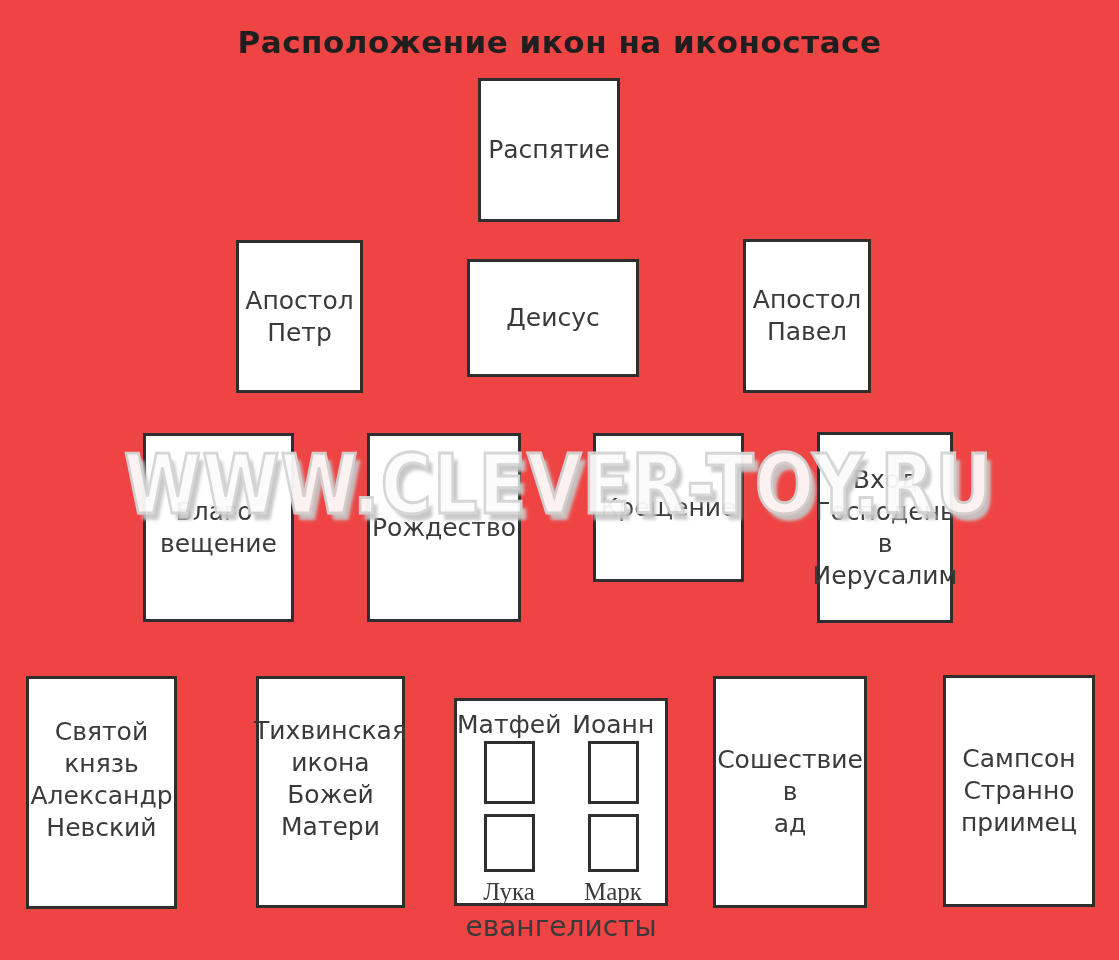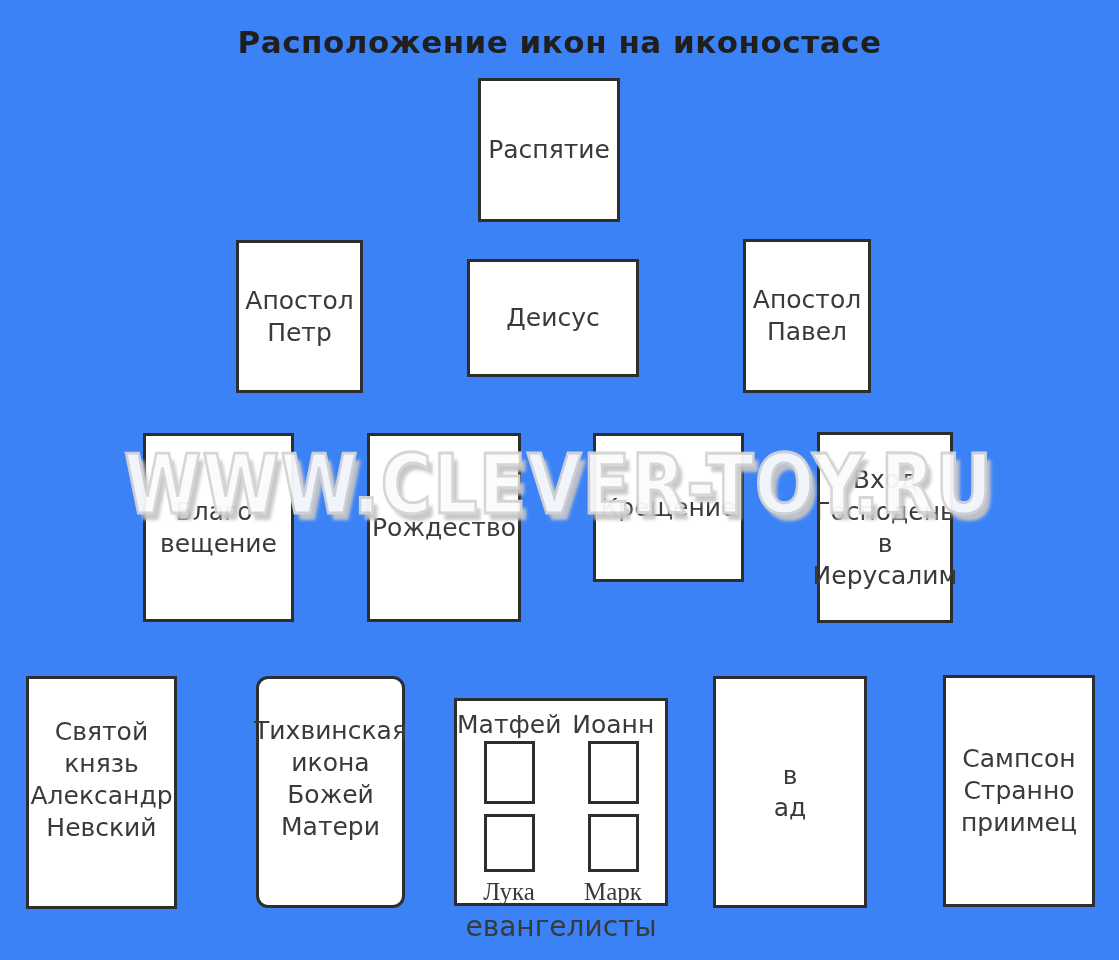--- a/index.html
+++ b/index.html
@@ -5,21 +5,21 @@
   html, body {
     margin: 0;
     padding: 0;
     background: #ffffff;
     font-family: "DejaVu Sans", "Liberation Sans", sans-serif;
   }
   .page {
     position: relative;
     width: 1119px;
     height: 960px;
-    background: #3b82f6;
+    background: #ef4444;
     overflow: hidden;
   }
   .title {
     position: absolute;
     left: 0;
     top: 24px;
     width: 100%;
     text-align: center;
     font-size: 31px;
     font-weight: bold;
@@ -51,21 +51,21 @@
   .b-petr      { left: 236px; top: 240px; width: 127px; height: 153px; }
   .b-deisus    { left: 467px; top: 259px; width: 172px; height: 118px; }
   .b-pavel     { left: 743px; top: 239px; width: 128px; height: 154px; }
   
   .b-blago     { left: 143px; top: 433px; width: 151px; height: 189px; }
   .b-rozh      { left: 367px; top: 433px; width: 154px; height: 189px; }
   .b-kresh     { left: 593px; top: 433px; width: 151px; height: 149px; }
   .b-vkhod     { left: 817px; top: 432px; width: 136px; height: 191px; }
   
   .b-nevsky    { left: 26px;  top: 676px; width: 151px; height: 233px; padding-bottom: 26px; }
-  .b-tikhvin   { left: 256px; top: 676px; width: 149px; height: 232px; padding-bottom: 26px; border-radius: 12px; }
+  .b-tikhvin   { left: 256px; top: 676px; width: 149px; height: 232px; padding-bottom: 26px; }
   .b-evan      { left: 454px; top: 698px; width: 214px; height: 208px; justify-content: flex-start; }
   .b-sosh      { left: 713px; top: 676px; width: 154px; height: 232px; }
   .b-sampson   { left: 943px; top: 675px; width: 152px; height: 232px; }
 
   
   .evan-row {
     width: 100%;
     display: flex;
     flex-direction: row;
   }
@@ -196,20 +196,21 @@
       </div>
     </div>
     <div class="evan-row evan-bottom">
       <span class="evan-cell">Лука</span>
       <span class="evan-cell">Марк</span>
     </div>
   </div>
   <div class="evan-caption">евангелисты</div>
 
   <div class="icon-box b-sosh">
+    <span class="line">Сошествие</span>
     <span class="line">в</span>
     <span class="line">ад</span>
   </div>
   <div class="icon-box b-sampson">
     <span class="line">Сампсон</span>
     <span class="line">Странно</span>
     <span class="line">приимец</span>
   </div>
 
   <div class="watermark">WWW.CLEVER-TOY.RU</div>

